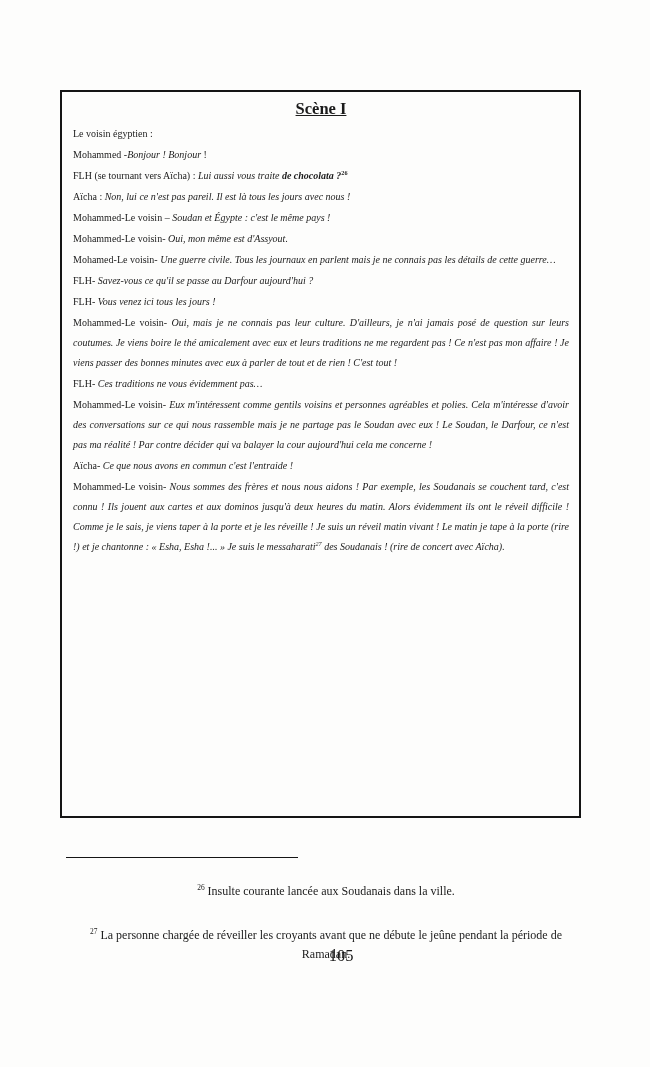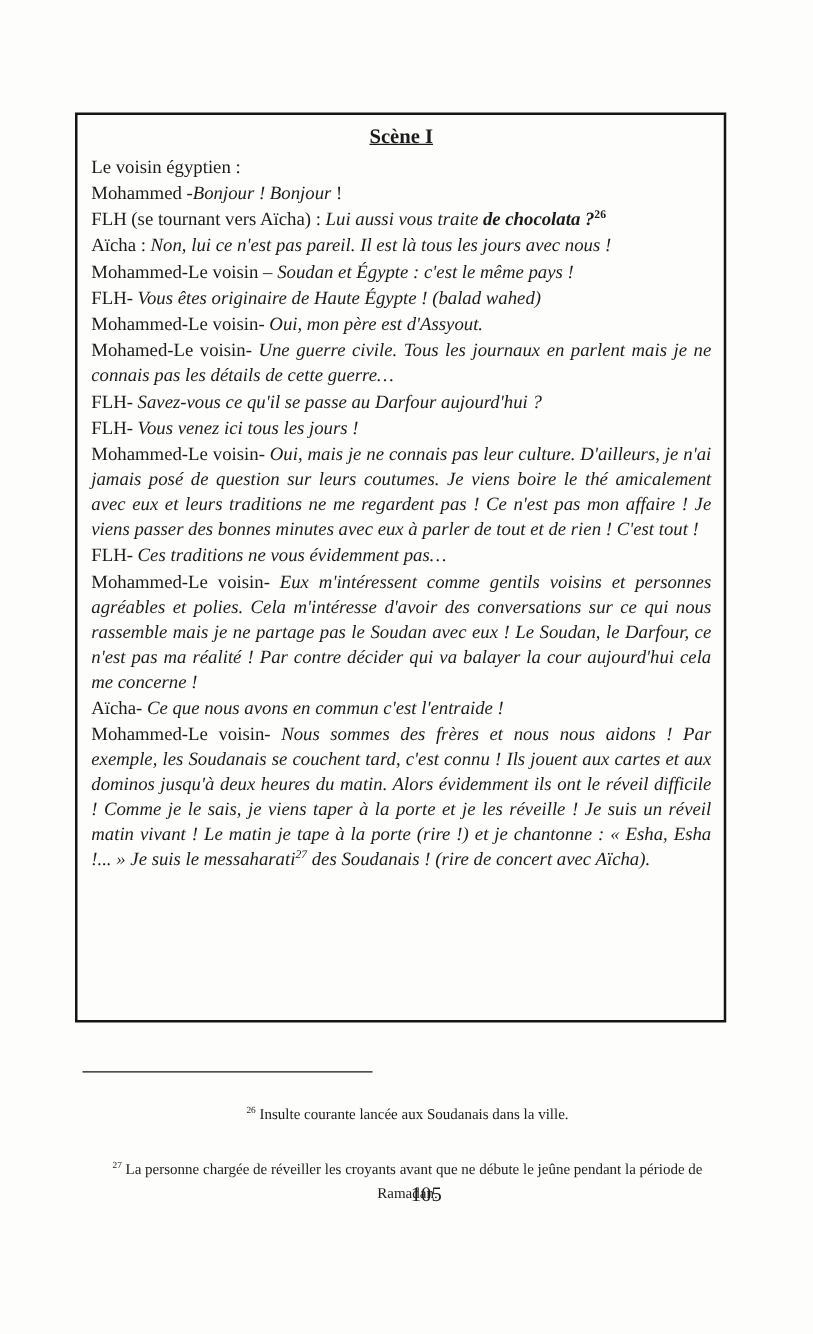--- a/index.html
+++ b/index.html
@@ -27,21 +27,21 @@
   }
   .scene-title {
     text-align: center;
     font-weight: bold;
     font-size: 16.5px;
     line-height: 22px;
     margin-bottom: 4px;
   }
   .scene-title span { text-decoration: underline; }
   .dialogue {
-    font-size: 15px;
+    font-size: 10px;
     line-height: 20px;
     text-align: justify;
     margin-top: 1px;
   }
   .seg-regular { font-style: normal; }
   .seg-italic  { font-style: italic; }
   .seg-bold-italic { font-style: italic; font-weight: bold; }
   .seg-bold { font-weight: bold; }
   sup {
     font-size: 0.62em;
@@ -84,22 +84,21 @@
   <div class="dialogue-box">
     <div class="scene-title">
       <span>Scène I</span>
     </div>
     <div>
         <p class="dialogue"><span class="seg-regular">Le voisin égyptien :</span></p>
         <p class="dialogue"><span class="seg-regular">Mohammed -</span><span class="seg-italic">Bonjour ! Bonjour</span><span class="seg-regular"> !</span></p>
         <p class="dialogue"><span class="seg-regular">FLH (se tournant vers Aïcha) : </span><span class="seg-italic">Lui aussi vous traite </span><span class="seg-bold-italic">de chocolata ?</span><sup class="seg-bold">26</sup></p>
         <p class="dialogue"><span class="seg-regular">Aïcha : </span><span class="seg-italic">Non, lui ce n'est pas pareil. Il est là tous les jours avec nous !</span></p>
         <p class="dialogue"><span class="seg-regular">Mohammed-Le voisin – </span><span class="seg-italic">Soudan et Égypte : c'est le même pays !</span></p>
-        <p class="dialogue"><span class="seg-regular">FLH- </span><span class="seg-italic">Vous êtes originaire de Haute Égypte ! (balad wahed)</span></p>
-        <p class="dialogue"><span class="seg-regular">Mohammed-Le voisin- </span><span class="seg-italic">Oui, mon père est d'Assyout.</span></p>
+        <p class="dialogue"><span class="seg-regular">Mohammed-Le voisin- </span><span class="seg-italic">Oui, mon même est d'Assyout.</span></p>
         <p class="dialogue"><span class="seg-regular">Mohamed-Le voisin- </span><span class="seg-italic">Une guerre civile. Tous les journaux en parlent mais je ne connais pas les détails de cette guerre…</span></p>
         <p class="dialogue"><span class="seg-regular">FLH- </span><span class="seg-italic">Savez-vous ce qu'il se passe au Darfour aujourd'hui ?</span></p>
         <p class="dialogue"><span class="seg-regular">FLH- </span><span class="seg-italic">Vous venez ici tous les jours !</span></p>
         <p class="dialogue"><span class="seg-regular">Mohammed-Le voisin- </span><span class="seg-italic">Oui, mais je ne connais pas leur culture. D'ailleurs, je n'ai jamais posé de question sur leurs coutumes. Je viens boire le thé amicalement avec eux et leurs traditions ne me regardent pas ! Ce n'est pas mon affaire ! Je viens passer des bonnes minutes avec eux à parler de tout et de rien ! C'est tout !</span></p>
         <p class="dialogue"><span class="seg-regular">FLH- </span><span class="seg-italic">Ces traditions ne vous évidemment pas…</span></p>
         <p class="dialogue"><span class="seg-regular">Mohammed-Le voisin- </span><span class="seg-italic">Eux m'intéressent comme gentils voisins et personnes agréables et polies. Cela m'intéresse d'avoir des conversations sur ce qui nous rassemble mais je ne partage pas le Soudan avec eux ! Le Soudan, le Darfour, ce n'est pas ma réalité ! Par contre décider qui va balayer la cour aujourd'hui cela me concerne !</span></p>
         <p class="dialogue"><span class="seg-regular">Aïcha- </span><span class="seg-italic">Ce que nous avons en commun c'est l'entraide !</span></p>
         <p class="dialogue"><span class="seg-regular">Mohammed-Le voisin- </span><span class="seg-italic">Nous sommes des frères et nous nous aidons ! Par exemple, les Soudanais se couchent tard, c'est connu ! Ils jouent aux cartes et aux dominos jusqu'à deux heures du matin. Alors évidemment ils ont le réveil difficile ! Comme je le sais, je viens taper à la porte et je les réveille ! Je suis un réveil matin vivant ! Le matin je tape à la porte (rire !) et je chantonne : « Esha, Esha !... » Je suis le messaharati</span><sup class="seg-italic">27</sup><span class="seg-italic"> des Soudanais ! (rire de concert avec Aïcha).</span></p>
       </div>
   </div>

